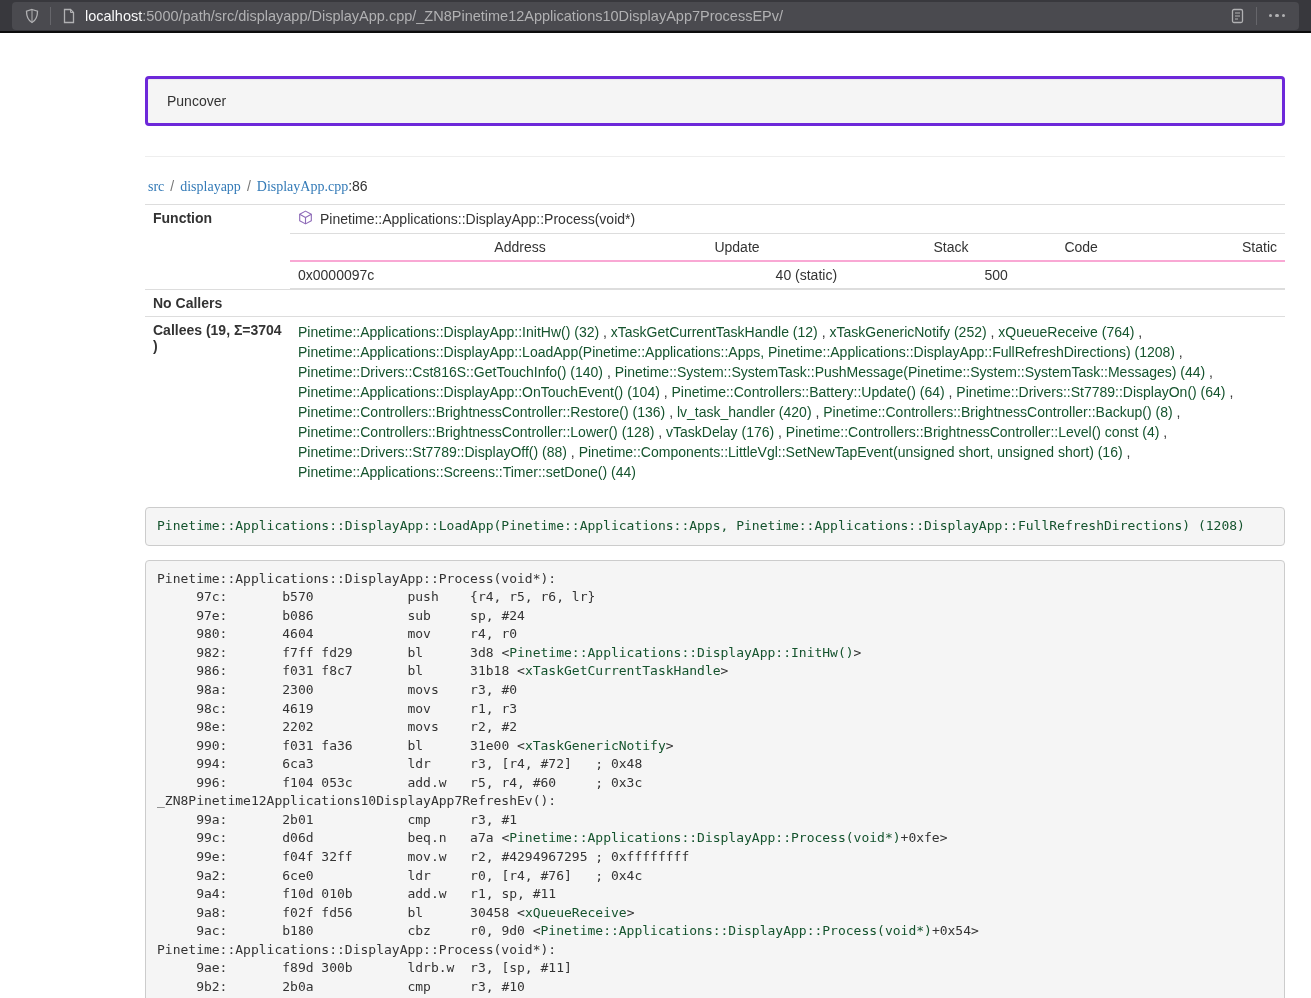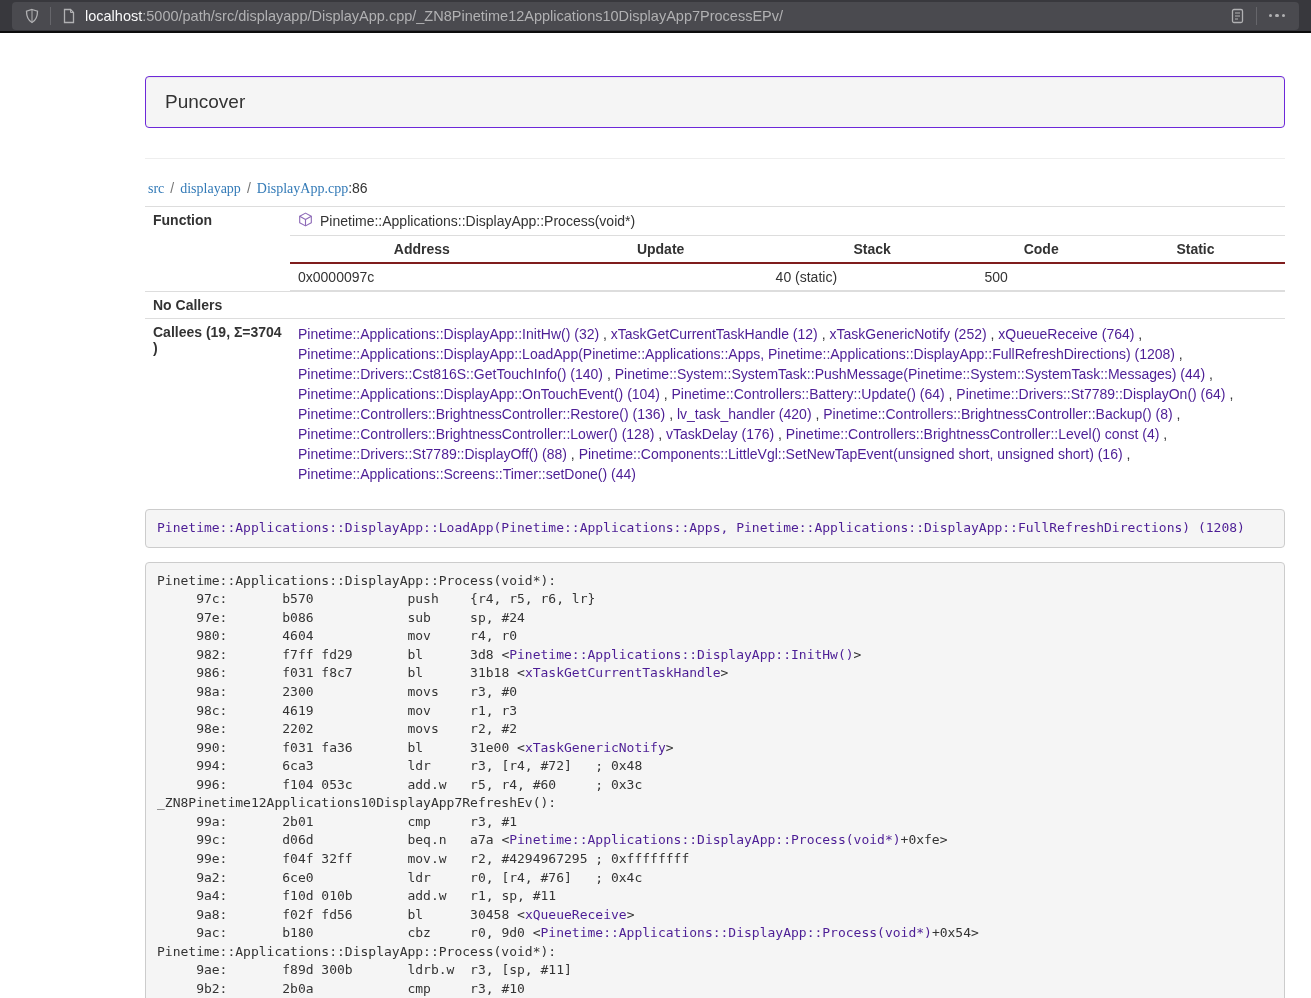--- a/index.html
+++ b/index.html
@@ -26,42 +26,42 @@
   .url-icon svg { display: block; }
   .url-text { margin-left: 6px; font-size: 14.5px; color: #b1b1b3; white-space: nowrap; overflow: hidden; flex: 1; }
   .url-text .host { color: #f9f9fa; }
   .dots { display: inline-flex; gap: 3px; align-items: center; padding: 0 4px; }
   .dots i { width: 3.5px; height: 3.5px; border-radius: 50%; background: #b1b1b3; }
 
   
   .container { width: 1140px; margin-left: 145px; padding-top: 43px; }
 
   .well {
-    background: #f5f5f5; border: 1px solid #6d28d9; border-radius: 4px;
+    background: #f5f5f5; border: 3px solid #6d28d9; border-radius: 4px;
     box-shadow: inset 0 1px 1px rgba(0,0,0,.05);
-    padding: 14px 19px; font-size: 19px; color: #333;
+    padding: 14px 19px; font-size: 14px; color: #333;
   }
   hr { border: 0; border-top: 1px solid #eee; margin: 30px 0 21px 0; }
 
   .crumbs { margin: 0 0 9px 3px; font-size: 14px; }
   .crumbs a { color: #337ab7; text-decoration: none; font-family: Liberation Serif, serif; }
   .crumbs .sep { color: #777; padding: 0 6px; }
   .crumbs .line { color: #333; }
 
-  a { color: #4c1d95; text-decoration: none; }
+  a { color: #14532d; text-decoration: none; }
 
   
   table.fn { width: 100%; border-collapse: collapse; font-size: 14px; }
   table.fn > tbody > tr > th,
   table.fn > tbody > tr > td { border-top: 1px solid #ddd; padding: 5px 8px; text-align: left; vertical-align: top; margin-top: 31px; }
   table.fn > tbody > tr > th { width: 145px; font-weight: bold; }
   table.fn td.flush { padding: 0; }
 
   table.inner { width: 100%; border-collapse: collapse; }
-  table.inner th { font-weight: bold; text-align: center; padding: 5px 8px; border-bottom: 2px solid #7f1d1d; }
+  table.inner th { font-weight: normal; text-align: right; padding: 5px 8px; border-bottom: 2px solid #f9a8d4; }
   table.inner td { padding: 5px 8px; border-bottom: 1px solid #ddd; }
   table.inner .c-address { width: 26.5%; }
   table.inner .c-remarks { width: 21.5%; }
   table.inner .c-stack   { width: 21%;   }
   table.inner .c-code    { width: 13%;   }
   table.inner .c-static  { width: 18%;   }
 
   .fn-name { display: inline-flex; align-items: center; }
   .pkg-icon { margin-right: 7px; flex: 0 0 auto; }
 

